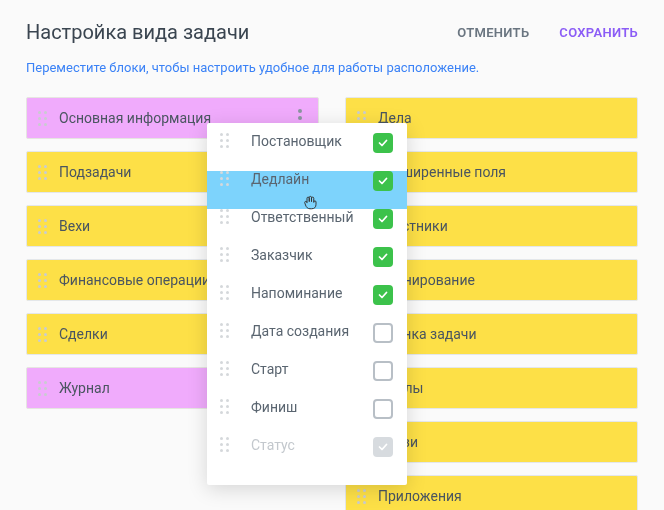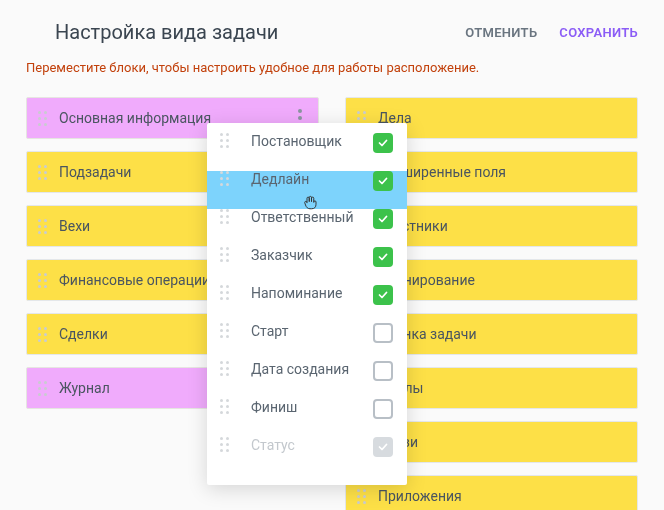--- a/index.html
+++ b/index.html
@@ -12,45 +12,44 @@
     height: 510px;
     overflow: hidden;
     position: relative;
   }
   .container { padding: 20px 26px 0 26px; }
   .header {
     display: flex;
     align-items: center;
     justify-content: space-between;
     margin-bottom: 16px;
-    margin-left: 29px;
   }
   .title {
     font-size: 20px;
     font-weight: 400;
     color: #3a4550;
   }
-  .header-actions { display: flex; gap: 22px; }
+  .header-actions { display: flex; gap: 30px; }
   .btn-cancel {
     font-size: 13px;
     font-weight: 600;
     color: #6a7580;
     letter-spacing: 0.3px;
     cursor: pointer;
   }
   .btn-save {
     font-size: 13px;
     font-weight: 600;
     color: #8b5cf6;
     letter-spacing: 0.3px;
     cursor: pointer;
   }
   .hint {
     font-size: 13px;
-    color: #c2410c;
+    color: #3b82f6;
     margin-bottom: 22px;
   }
   .columns { display: flex; gap: 26px; }
   .col { flex: 1; display: flex; flex-direction: column; gap: 12px; }
   .block {
     display: flex;
     align-items: center;
     background: #fde047;
     border: 1px solid #e4e7ea;
     border-radius: 2px;
@@ -497,39 +496,39 @@
         </div>
         <div class="row">
           <div class="dot"></div>
           <div class="dot"></div>
         </div>
         <div class="row">
           <div class="dot"></div>
           <div class="dot"></div>
         </div>
       </div>
+      <div class="field-label">Дата создания</div>
+      <div class="checkbox unchecked"></div>
+    </div>
+    <div class="field-row">
+      <div class="drag-dots">
+        <div class="row">
+          <div class="dot"></div>
+          <div class="dot"></div>
+        </div>
+        <div class="row">
+          <div class="dot"></div>
+          <div class="dot"></div>
+        </div>
+        <div class="row">
+          <div class="dot"></div>
+          <div class="dot"></div>
+        </div>
+      </div>
       <div class="field-label">Старт</div>
-      <div class="checkbox unchecked"></div>
-    </div>
-    <div class="field-row">
-      <div class="drag-dots">
-        <div class="row">
-          <div class="dot"></div>
-          <div class="dot"></div>
-        </div>
-        <div class="row">
-          <div class="dot"></div>
-          <div class="dot"></div>
-        </div>
-        <div class="row">
-          <div class="dot"></div>
-          <div class="dot"></div>
-        </div>
-      </div>
-      <div class="field-label">Дата создания</div>
       <div class="checkbox unchecked"></div>
     </div>
     <div class="field-row">
       <div class="drag-dots">
         <div class="row">
           <div class="dot"></div>
           <div class="dot"></div>
         </div>
         <div class="row">
           <div class="dot"></div>

